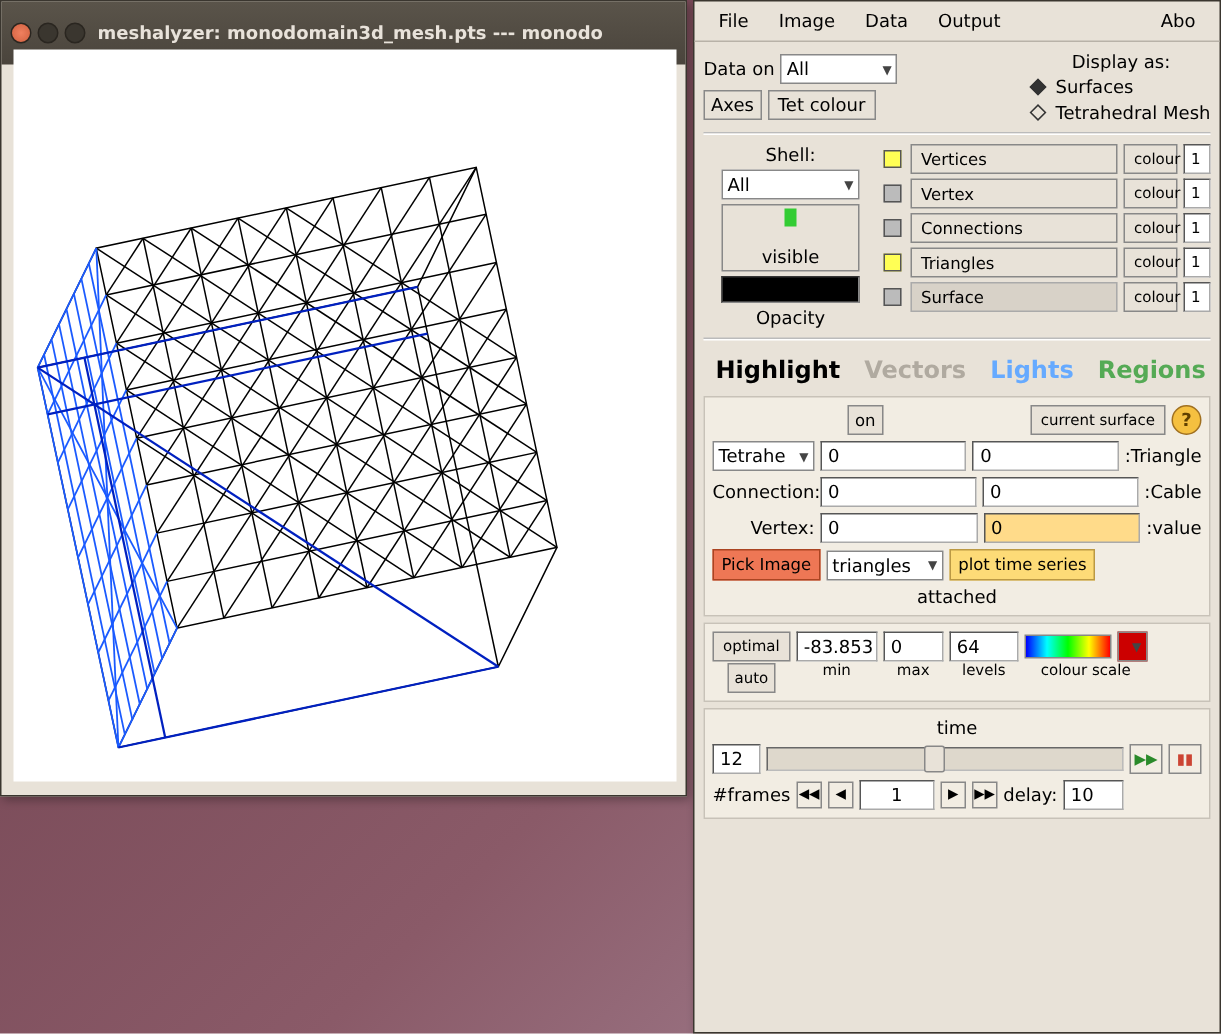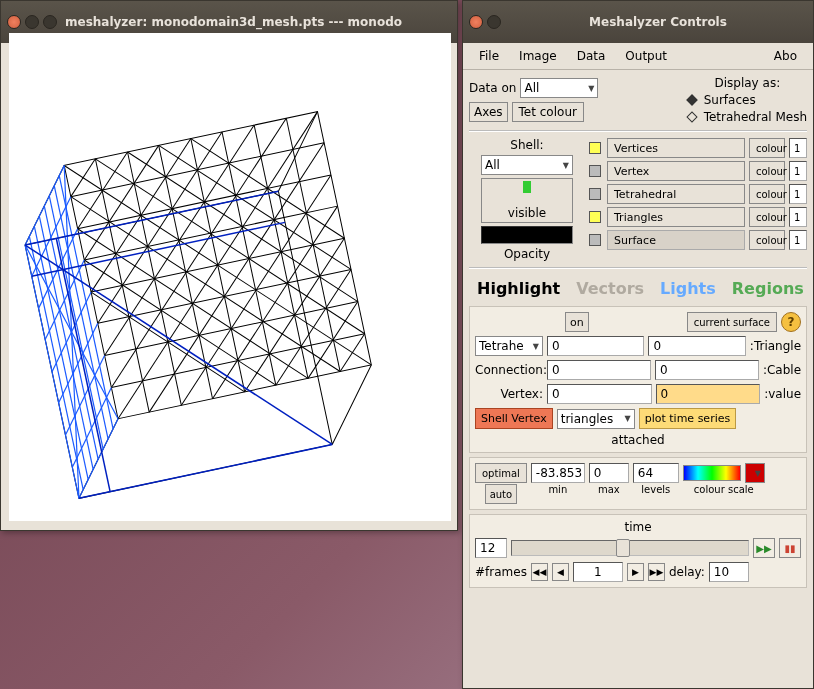--- a/index.html
+++ b/index.html
@@ -140,27 +140,20 @@
           <line x1="-143" y1="-70" x2="-143" y2="190"></line>
             <line x1="-175" y1="-38" x2="85" y2="-38"></line>
             <line x1="-175" y1="-70" x2="85" y2="190"></line>
         </g>
       </g>
     </svg>
   </div>
 </div>
 
 <div class="win" style="left:462px;top:0;width:352px;height:689px;">
-  <div class="titlebar">
-    <div class="winbtns">
-      <span class="winbtn close"></span>
-      <span class="winbtn na"></span>
-    </div>
-    <span style="flex:1;text-align:center;">Meshalyzer Controls</span>
-  </div>
   <div class="menubar">
     <span>File</span>
     <span>Image</span>
     <span>Data</span>
     <span>Output</span>
     <span class="spacer"></span>
     <span>Abo</span>
   </div>
   <div class="controls-body">
 
@@ -208,21 +201,21 @@
       <div class="surf-grid" style="flex:1;">
         <span class="swatch yellow"></span>
           <span class="btn">Vertices</span>
           <span class="btn small">colour</span>
           <span class="inp small">1</span>
         <span class="swatch gray"></span>
           <span class="btn">Vertex</span>
           <span class="btn small">colour</span>
           <span class="inp small">1</span>
         <span class="swatch gray"></span>
-          <span class="btn">Tetrahedral</span>
+          <span class="btn">Connections</span>
           <span class="btn small">colour</span>
           <span class="inp small">1</span>
         <span class="swatch yellow"></span>
           <span class="btn">Triangles</span>
           <span class="btn small">colour</span>
           <span class="inp small">1</span>
         <span class="swatch gray"></span>
           <span class="btn on">Surface</span>
           <span class="btn small">colour</span>
           <span class="inp small">1</span>
@@ -258,21 +251,21 @@
         <span class="inp" style="flex:1;">0</span>
         <span>:Cable</span>
       </div>
       <div class="row">
         <span class="label" style="width:68px;">Vertex:</span>
         <span class="inp" style="flex:1;">0</span>
         <span class="inp hi" style="flex:1;">0</span>
         <span>:value</span>
       </div>
       <div class="row">
-        <span class="pickv">Shell Vertex</span>
+        <span class="pickv">Pick Image</span>
         <div class="sel" style="width:78px;">
             <span>triangles</span>
           </div>
         <span class="plotts">plot time series</span>
       </div>
       <div class="row" style="justify-content:center;">
           <span>attached</span>
         </div>
     </div>
 

